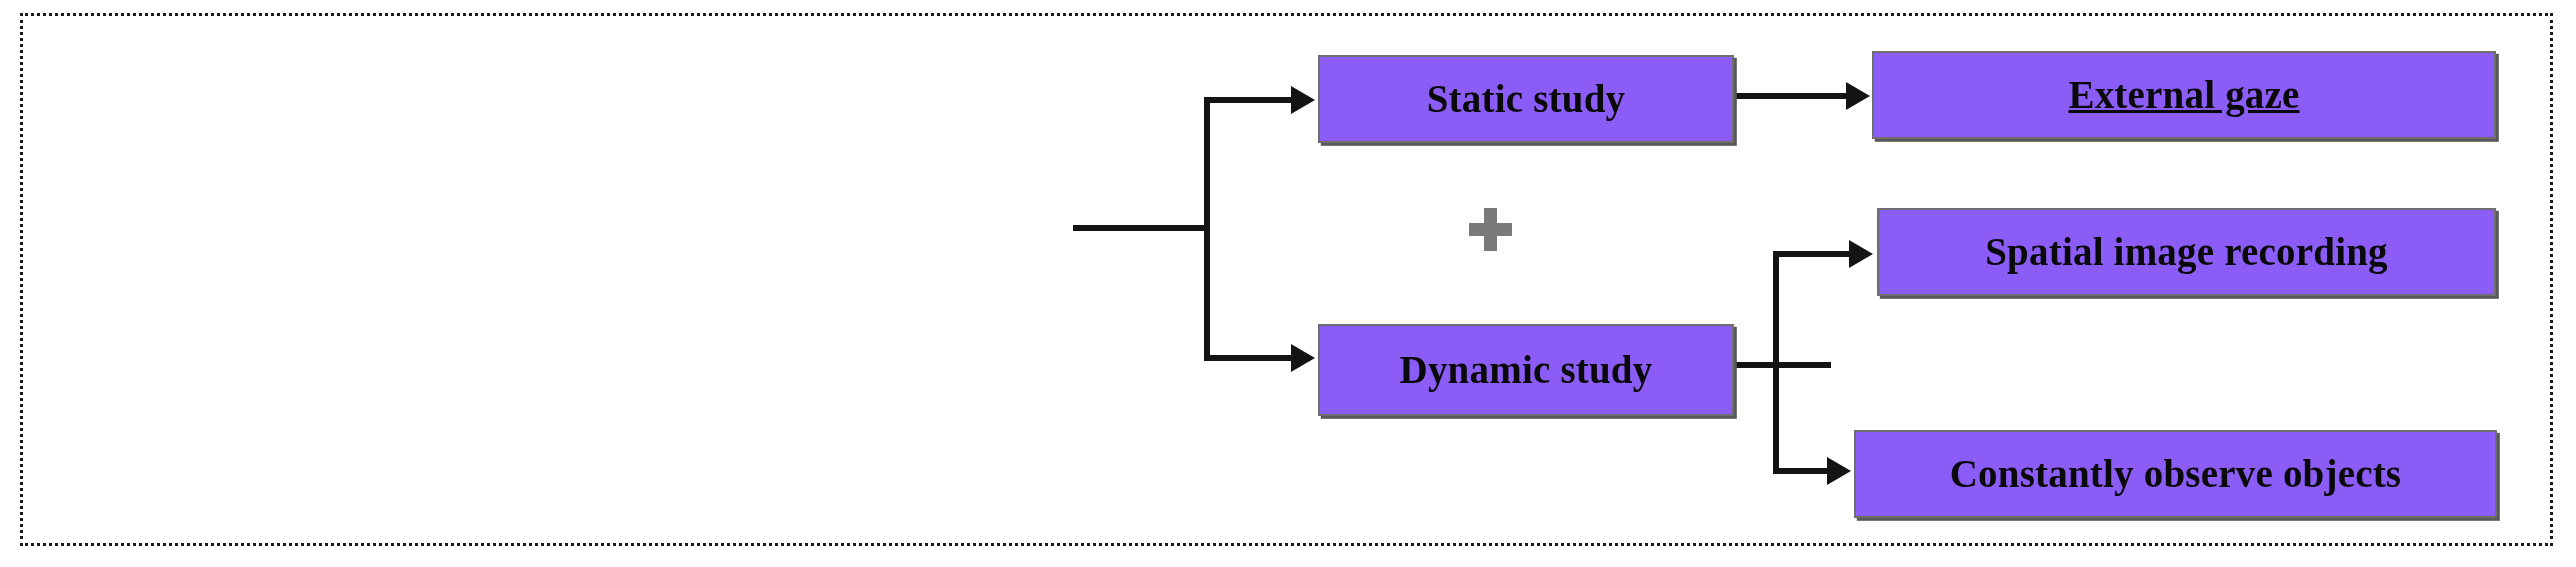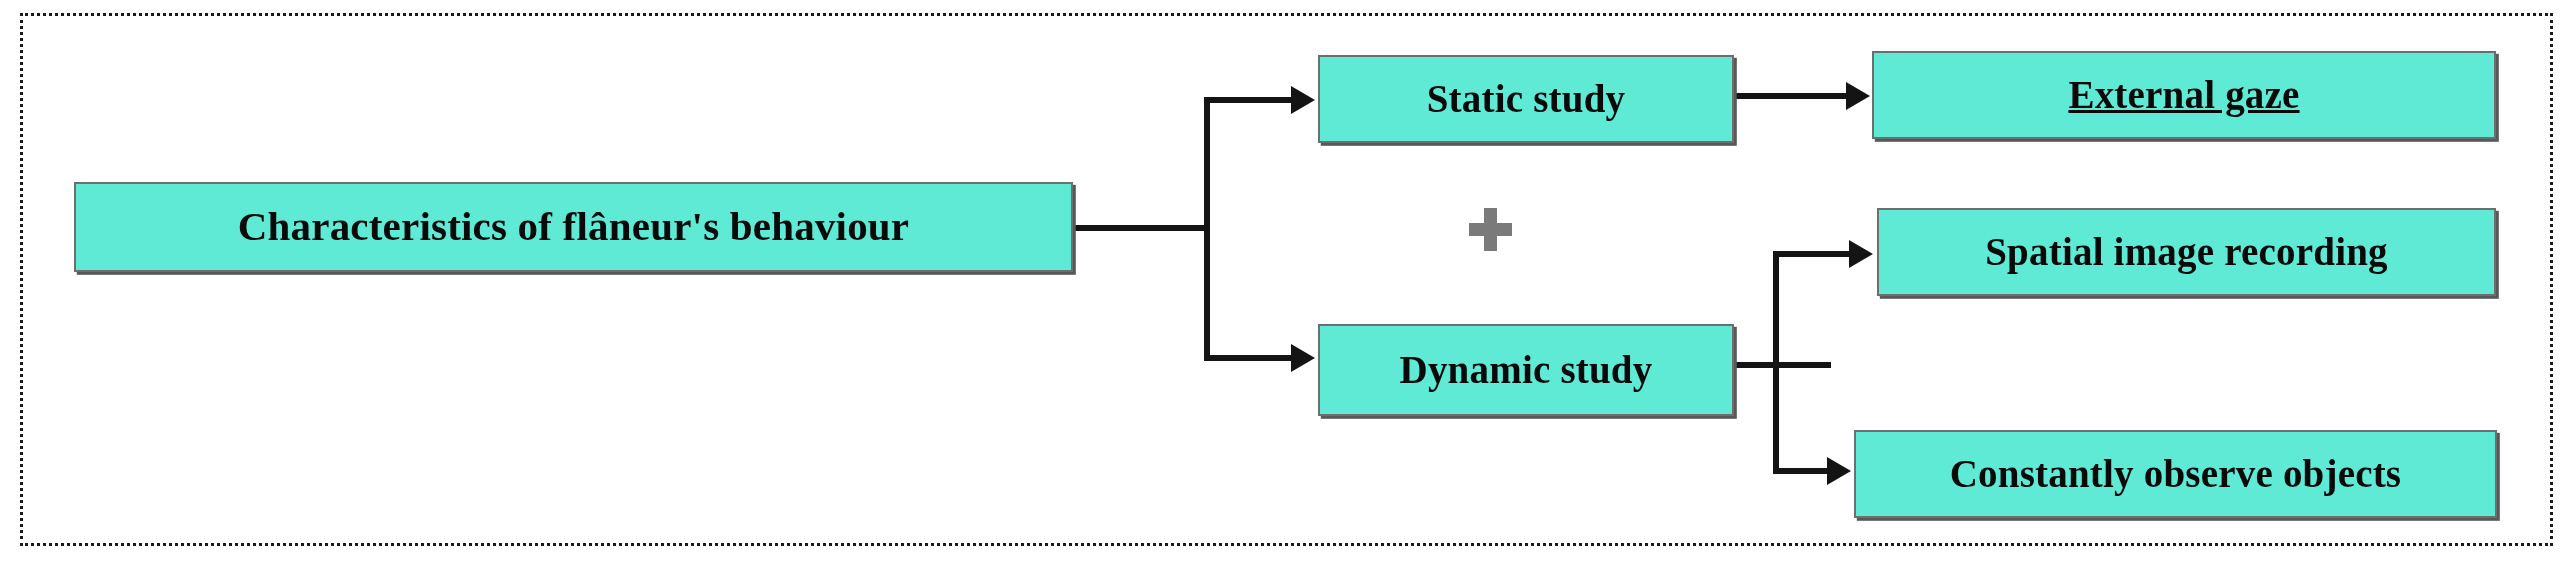--- a/index.html
+++ b/index.html
@@ -23,21 +23,21 @@
     top: 13px;
     width: 2533px;
     height: 533px;
     box-sizing: border-box;
     border: 3.7px dotted #1a1a1a;
   }
   
   .node {
     position: absolute;
     box-sizing: border-box;
-    background: #5eead4;
+    background: #8b5cf6;
     border: 2.8px solid #6e6e6e;
     box-shadow: 2.8px 2.8px 0 0 #585858;
     display: flex;
     align-items: center;
     justify-content: center;
     text-align: center;
     color: #0a0a0a;
     font-weight: bold;
     letter-spacing: 0.2px;
     z-index: 4;
@@ -123,23 +123,20 @@
 
   <div class="conn-h" style="left:1734px; top:362px; width:97px;"></div>
   <div class="conn-v" style="left:1773px; top:251px; height:222px;"></div>
   <div class="conn-h" style="left:1773px; top:251px; width:83px;"></div>
   <div class="arrow-head" style="left:1849px; top:240px;"></div>
   <div class="conn-h" style="left:1773px; top:468px; width:60px;"></div>
   <div class="arrow-head" style="left:1827px; top:457px;"></div>
 
   <div id="plus-sign"></div>
 
-  <div class="node" id="node-root">
-    <span class="label">Characteristics of flâneur's behaviour</span>
-  </div>
 
   <div class="node" id="node-static">
     <span class="label">Static study</span>
   </div>
 
   <div class="node" id="node-dynamic">
     <span class="label">Dynamic study</span>
   </div>
 
   <div class="node" id="node-external">

